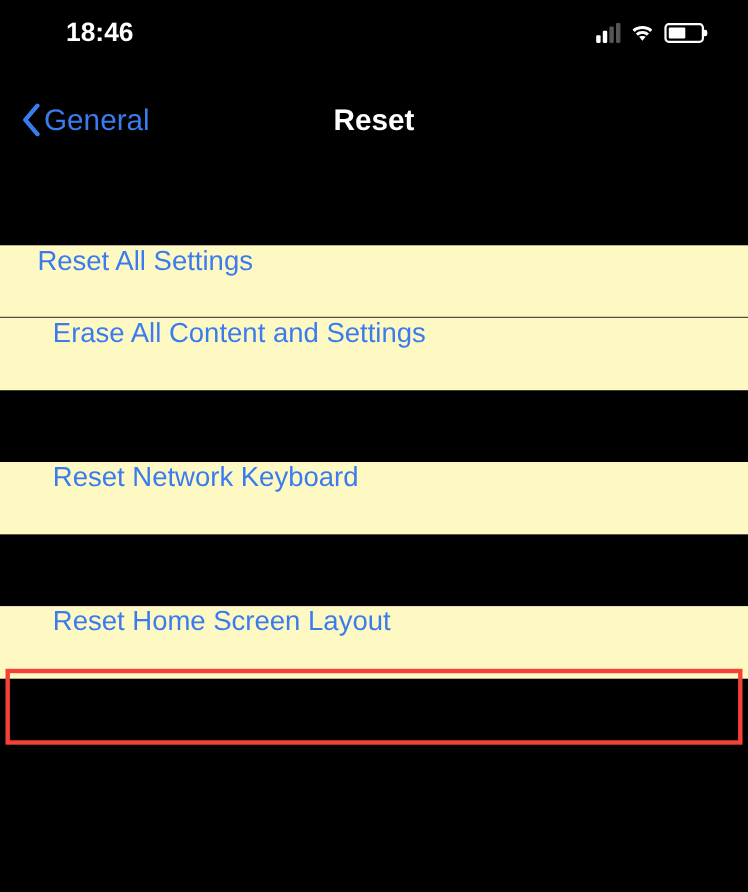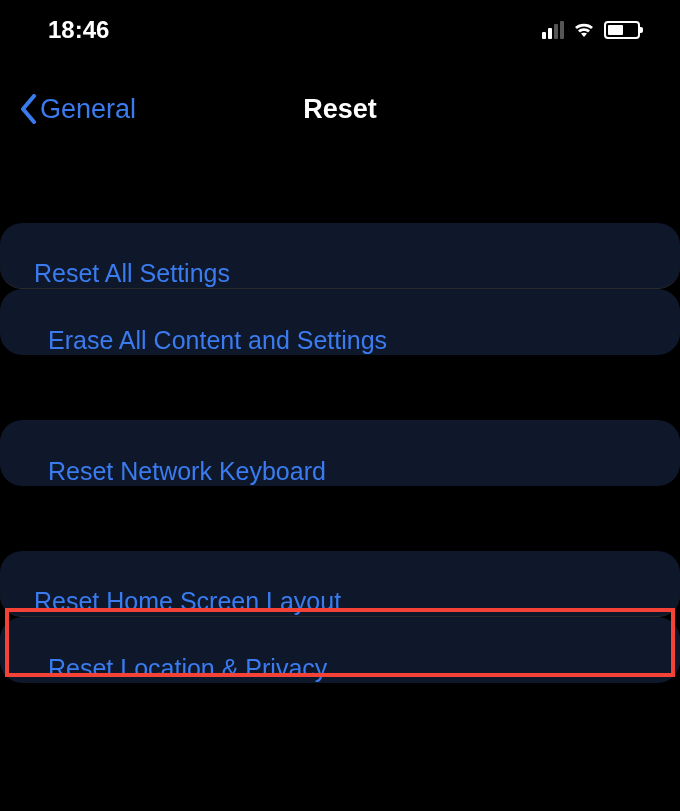--- a/index.html
+++ b/index.html
@@ -13,21 +13,21 @@
       background: #000;
       font-family: -apple-system, BlinkMacSystemFont, "Segoe UI", sans-serif;
       overflow: hidden;
       position: relative;
     }
     .status-bar {
       height: 60px;
       display: flex;
       justify-content: space-between;
       align-items: center;
-      padding: 0 40px 0 48px;
+      padding: 0 40px 0 60px;
       color: #fff;
     }
     .status-time {
       font-size: 24px;
       font-weight: 600;
     }
     .status-icons {
       display: flex;
       align-items: center;
       gap: 8px;
@@ -105,30 +105,29 @@
       font-size: 27px;
       font-weight: 600;
     }
     .group-gap {
       background: #000;
     }
     .gap-1 { height: 65px; }
     .gap-2 { height: 65px; }
     .gap-3 { height: 65px; }
     .list-item {
-      background: #0f172a;
+      background: #fef9c3;
       height: 66px;
       display: flex;
-      align-items: flex-end;
+      align-items: flex-start;
       padding: 0 34px;
       color: #3a7cf0;
       font-size: 25px;
       cursor: pointer;
       border-bottom: 1px solid #2a2a2a;
-      border-radius: 22px;
     }
     .list-item:last-child {
       border-bottom: none;
       padding-left: 48px;
     }
     .highlighted {
       position: relative;
     }
     .highlight-box {
       position: absolute;
@@ -190,18 +189,15 @@
     <span>Reset Network Keyboard</span>
   </div>
 </div>
 
 <div class="group-gap gap-3"></div>
 
 <div>
   <div class="list-item highlighted">
     <span>Reset Home Screen Layout</span>
   </div>
-  <div class="list-item">
-    <span>Reset Location &amp; Privacy</span>
-  </div>
 </div>
 
 <div class="highlight-box"></div>
 
 </body></html>

